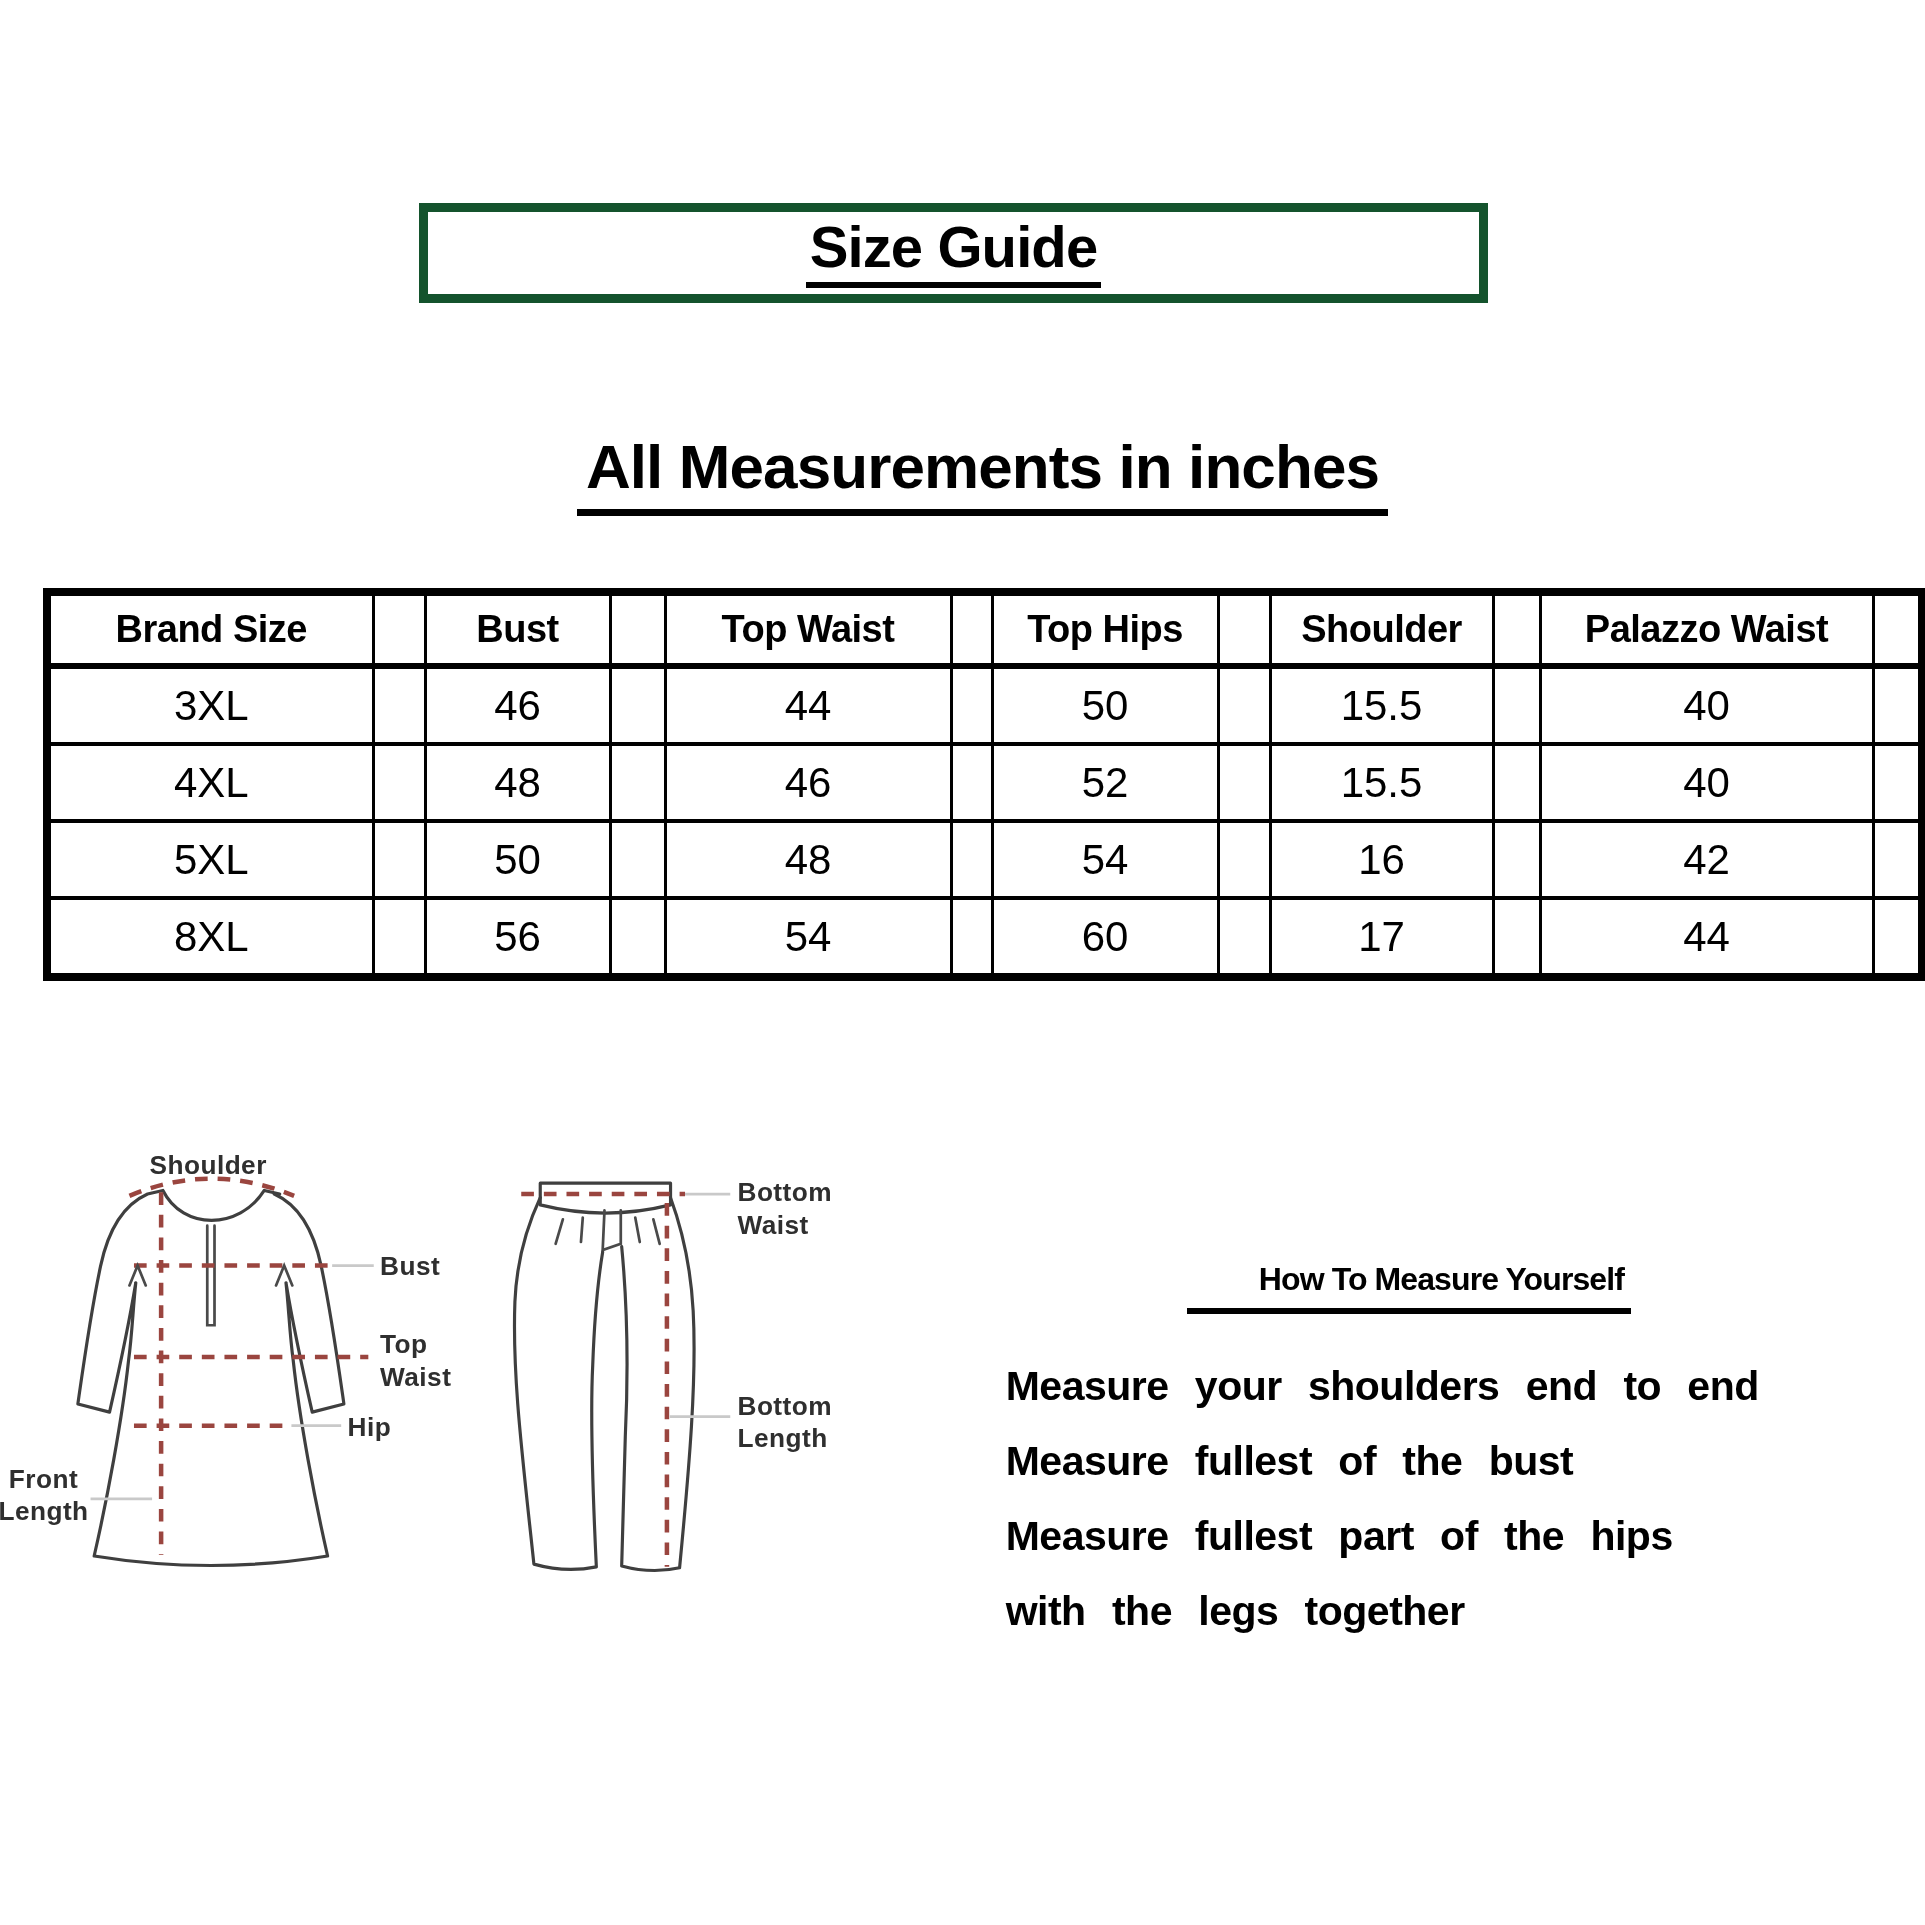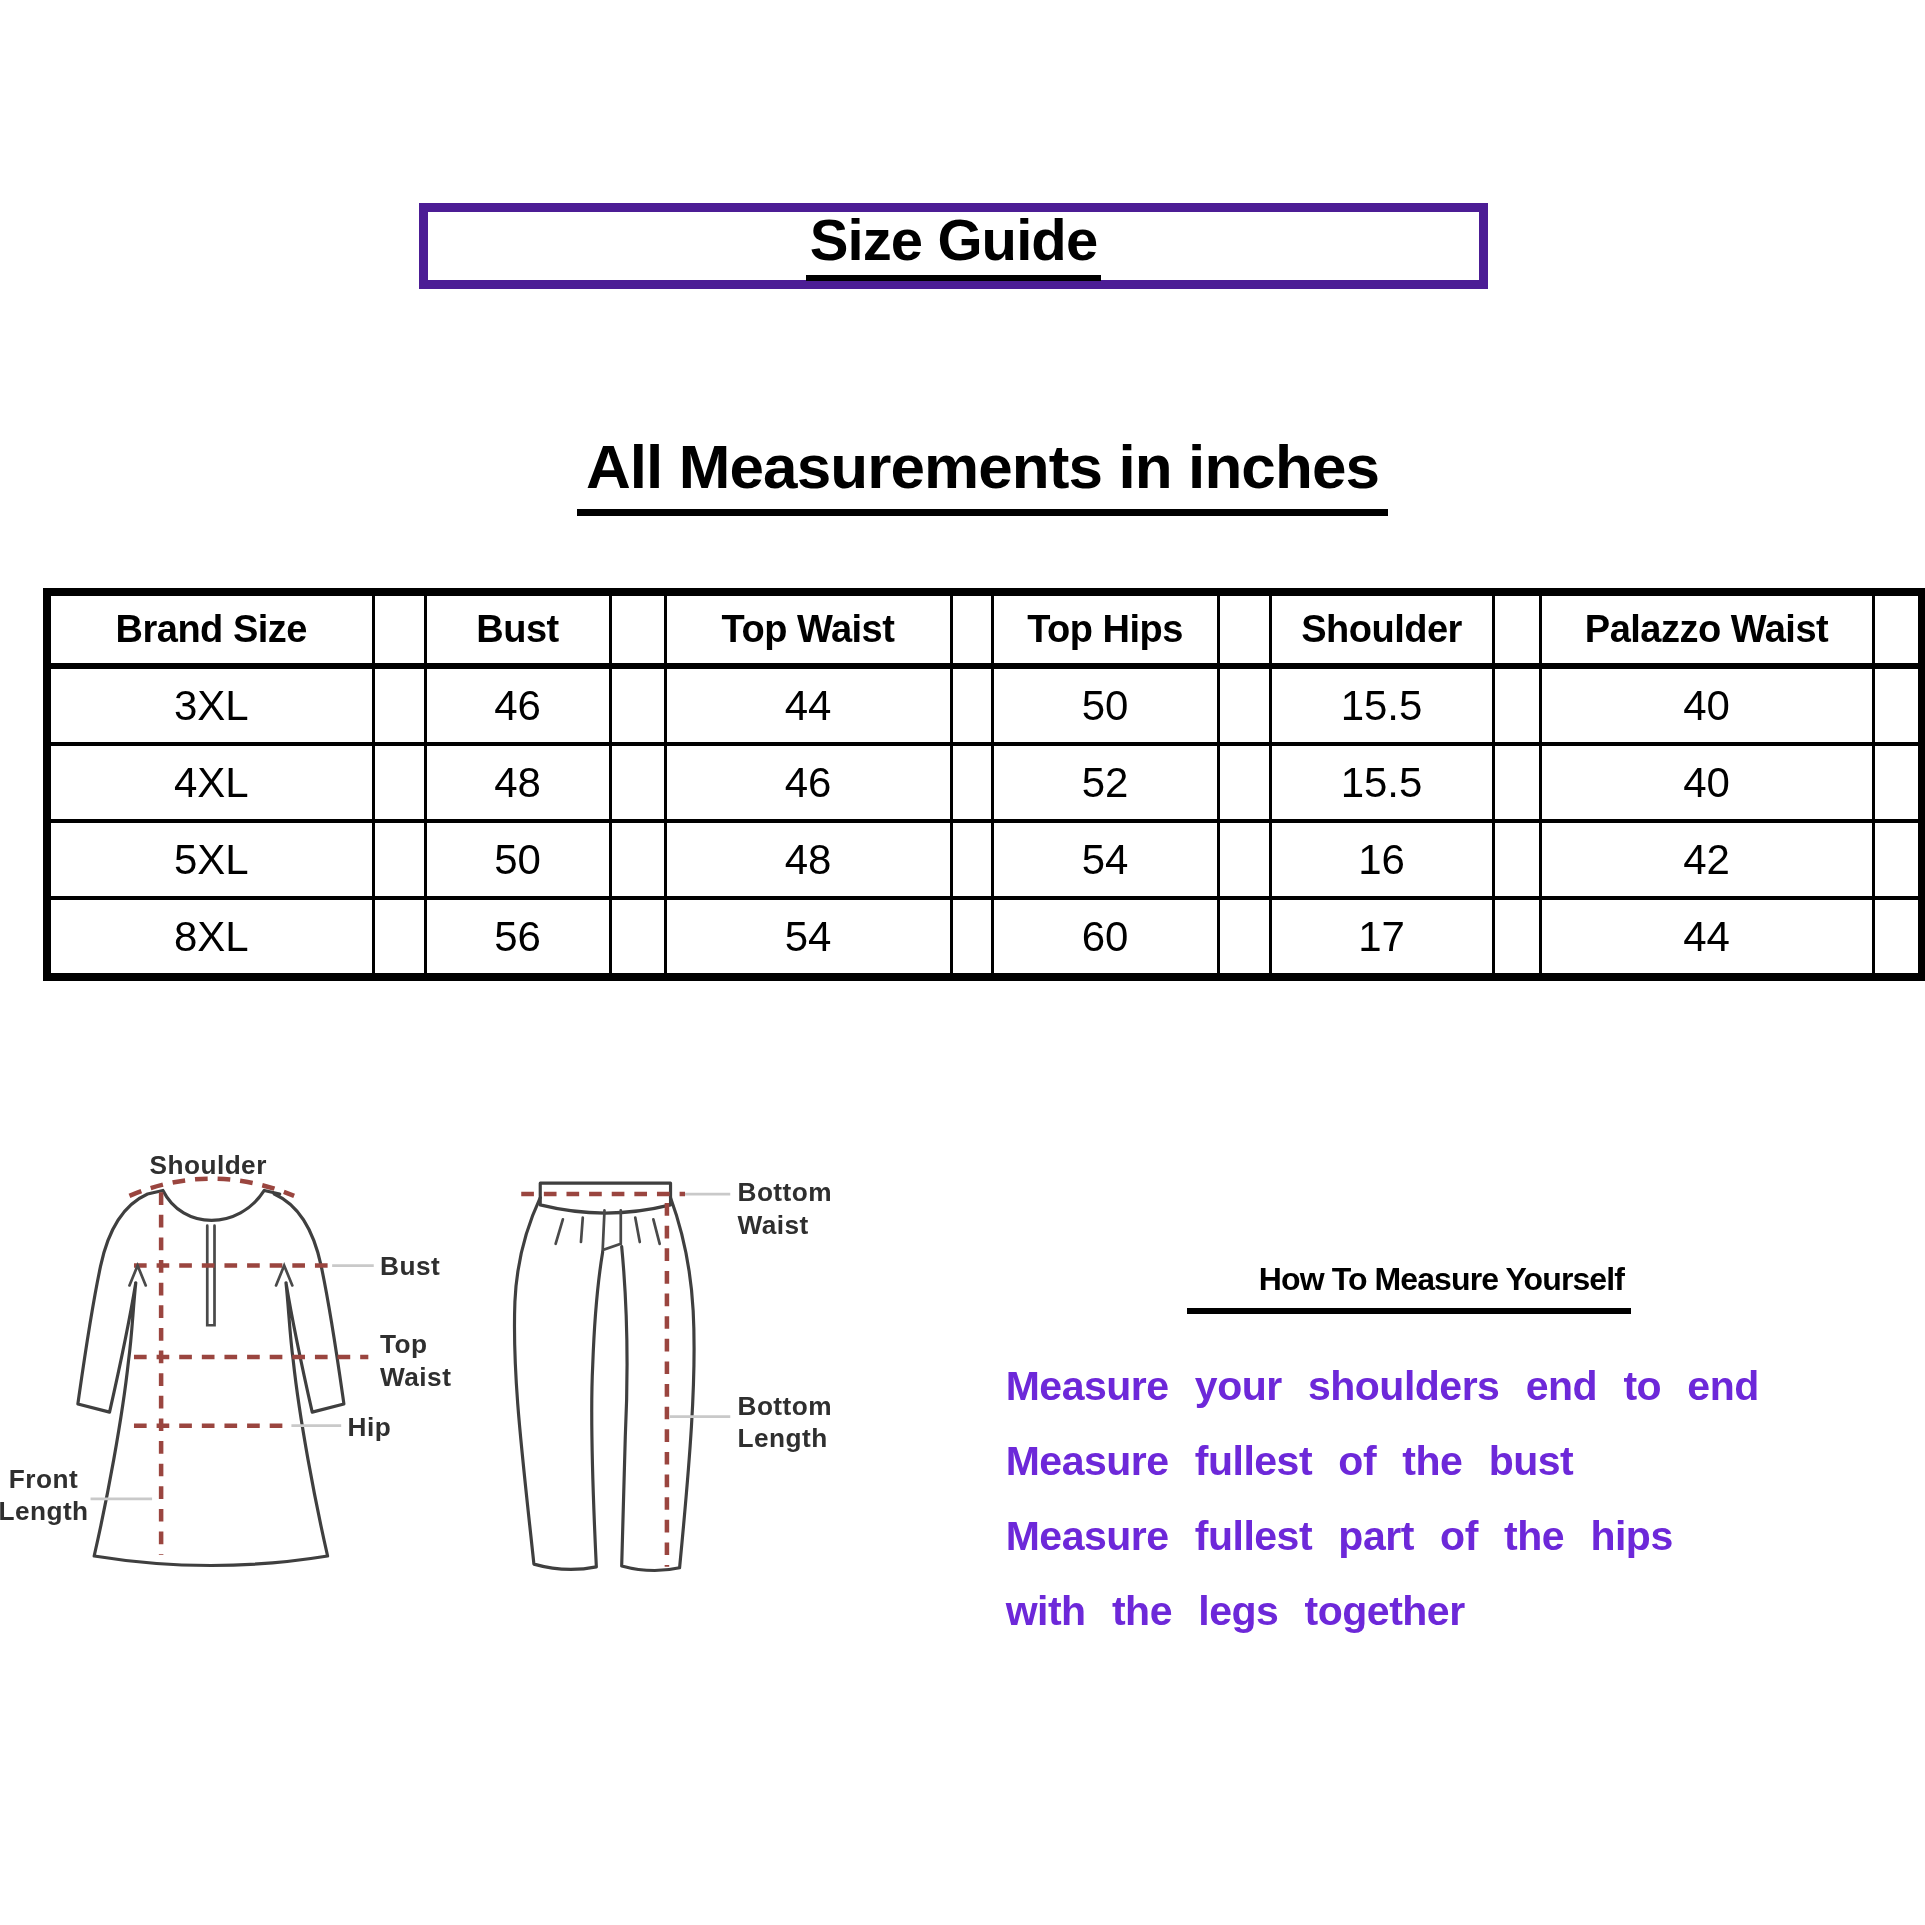--- a/index.html
+++ b/index.html
@@ -2,22 +2,22 @@
 <html style="font-size:14.5px"><head>
 <meta charset="utf-8">
 <style>
   html,body{margin:0;padding:0;background:#ffffff;}
   #root{
     position:relative;width:1925px;height:1925px;background:#ffffff;overflow:hidden;
     font-family:"Liberation Sans",sans-serif;color:#000;
   }
   
   .title-box{
-    position:absolute;left:419px;top:203px;width:1069px;height:86px;
-    border:9px solid #4c1d95;box-sizing:border-box;
+    position:absolute;left:419px;top:203px;width:1069px;height:100px;
+    border:9px solid #14532d;box-sizing:border-box;
     display:flex;align-items:center;justify-content:center;background:#fff;
   }
   .title-box .t{
     font-size:58px;font-weight:700;letter-spacing:-0.9px;
     border-bottom:6.3px solid #000;padding:0 3.6px 5.4px 3.6px;line-height:1;
   }
   
   .subtitle{
     position:absolute;left:0;top:436px;width:1925px;text-align:center;padding-left:20px;
   }
@@ -48,21 +48,21 @@
   .dlabel{font-family:"Liberation Sans",sans-serif;font-size:29px;font-weight:700;fill:#2f2f2f;letter-spacing:0.5px;}
   
   .howto{position:absolute;left:993px;top:1263px;width:832px;}
   .howto .head-wrap{text-align:center;margin:0 0 51px 0;}
   .howto .head{
     display:inline-block;font-size:32px;font-weight:700;letter-spacing:-0.9px;line-height:1;
     border-bottom:6.3px solid #000;padding:0 7.2px 12.7px 72px;
   }
   .howto p{
     margin:0 0 32px 12.7px;font-size:41px;font-weight:700;line-height:43px;
-    word-spacing:15.4px;letter-spacing:-0.5px;color:#6d28d9;white-space:nowrap;
+    word-spacing:15.4px;letter-spacing:-0.5px;color:#000000;white-space:nowrap;
   }
 </style>
 </head>
 <body>
 
 <div id="root">
 
   <div class="title-box">
     <span class="t">Size Guide</span>
   </div>

